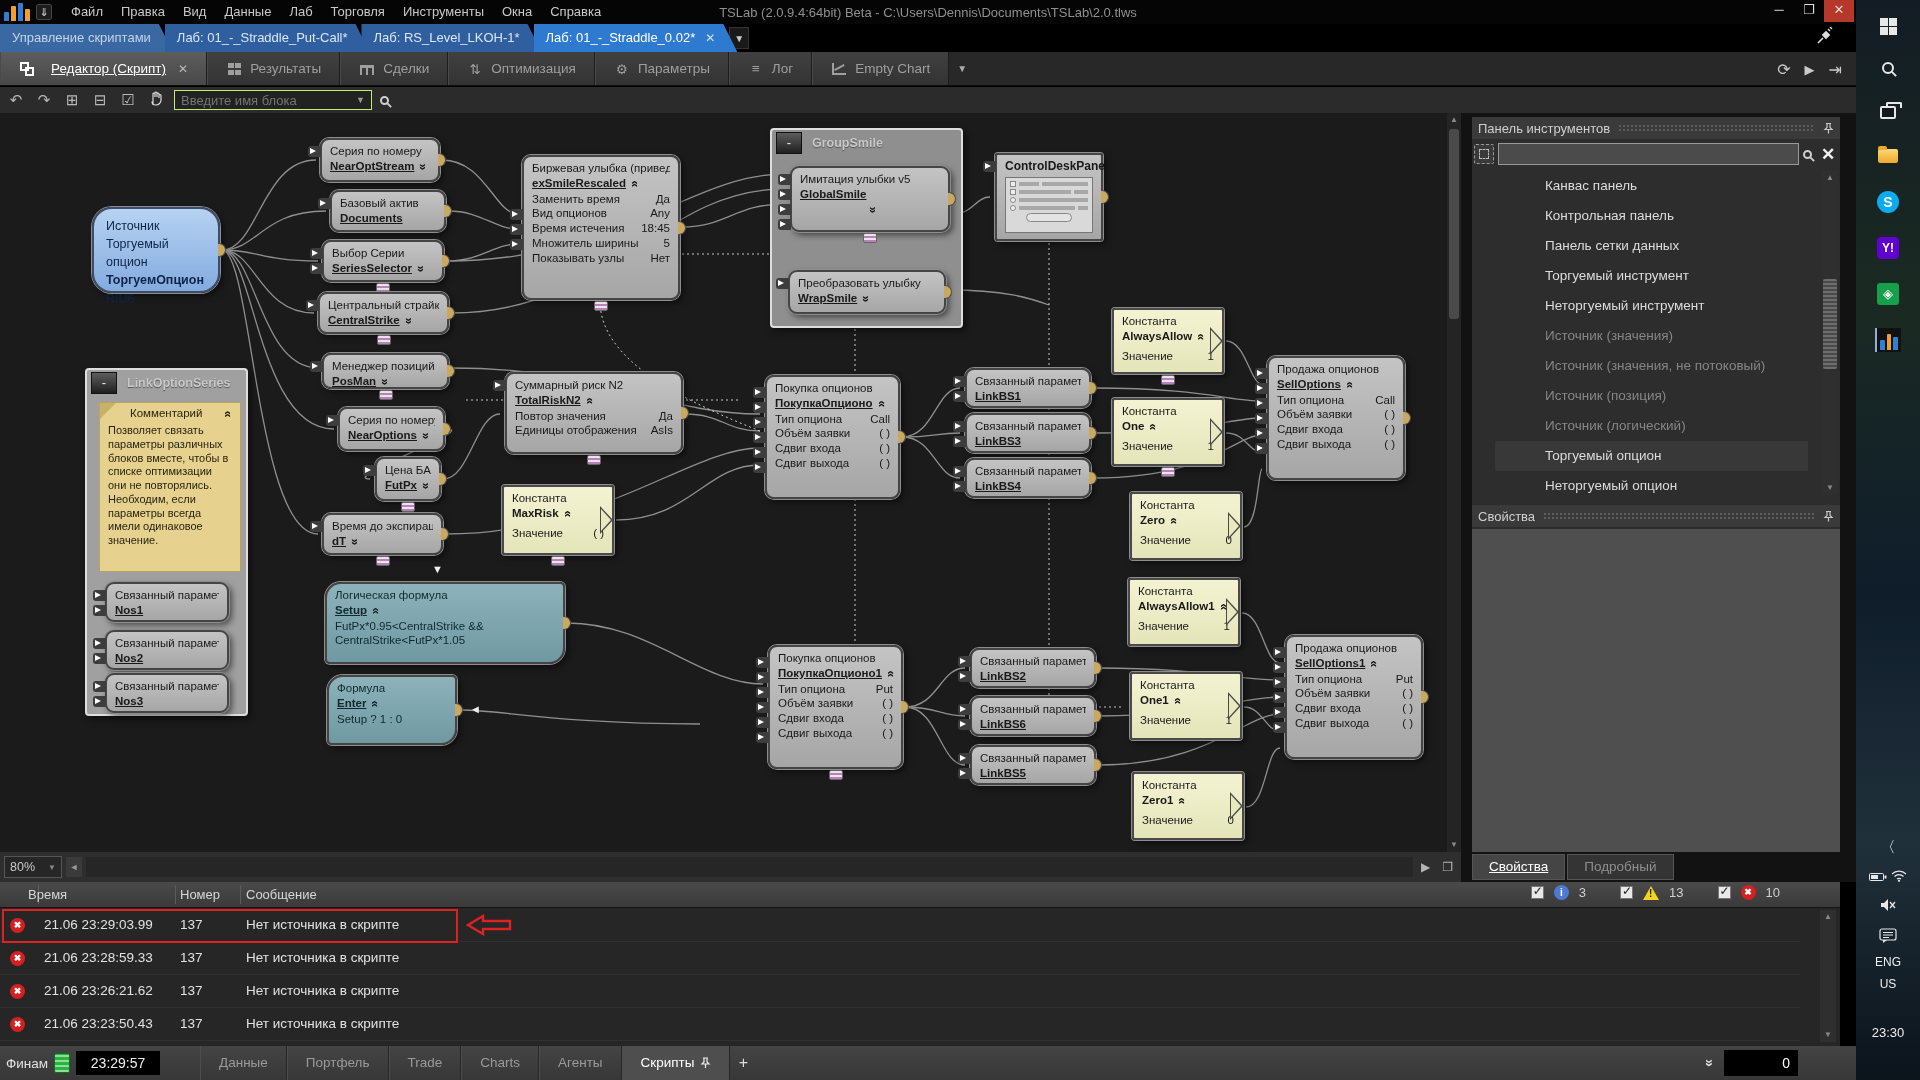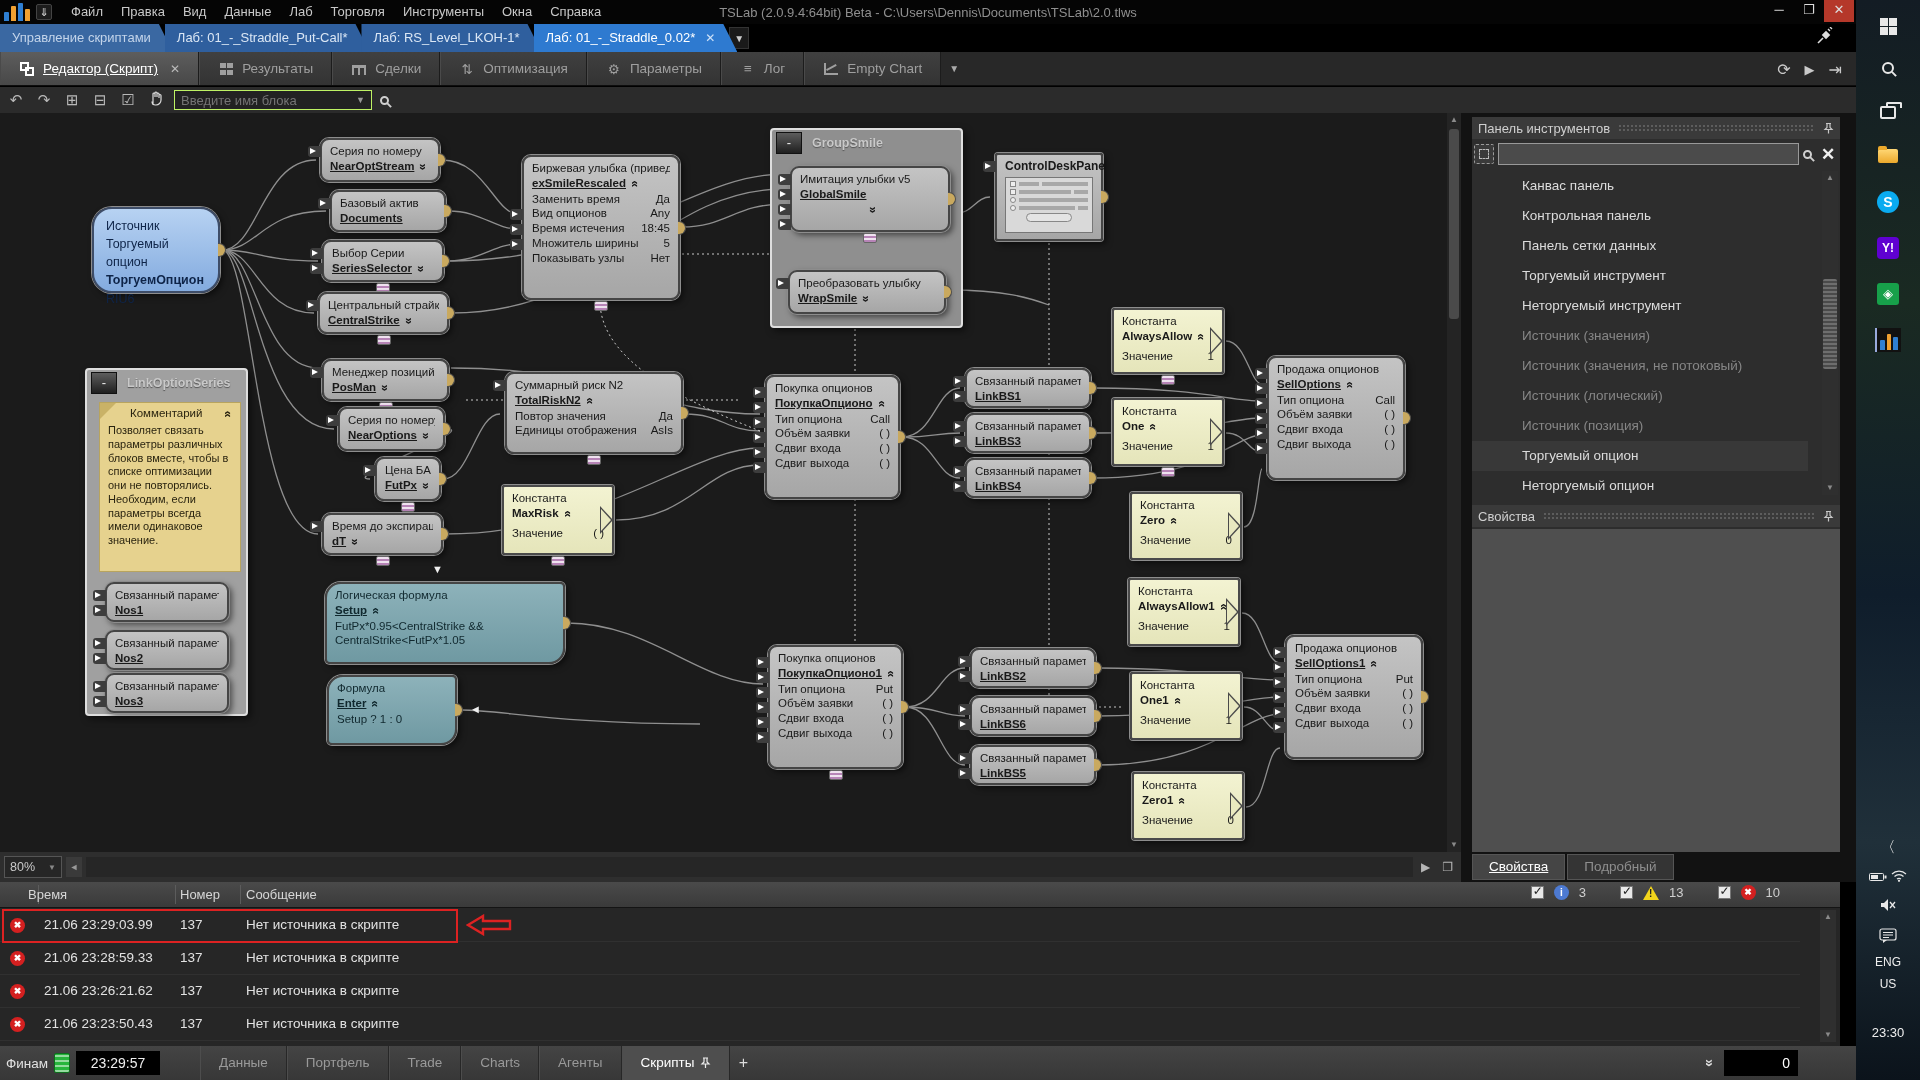--- a/index.html
+++ b/index.html
@@ -28,21 +28,21 @@
   .dtab .x { margin-left:10px; color:#cfe2f8; font-size:12px; }
   .dtab-drop { width:20px; height:22px; margin-top:3px; background:#1a1a1a; color:#ccc; text-align:center;
     line-height:22px; font-size:10px; border:1px solid #333; }
   .disconnect { position:absolute; right:22px; top:3px; }
 
   #viewtabs { position:absolute; left:0; top:52px; width:1856px; height:34px; background:#282828;
     border-bottom:1px solid #0d0d0d; display:flex; align-items:stretch; }
   .vtab { display:flex; align-items:center; gap:8px; padding:0 18px; font-size:13.5px; color:#9f9f9f;
     background:linear-gradient(#404040,#333); border-right:1px solid #1c1c1c; border-left:1px solid #4a4a4a; }
   .vtab.active { background:linear-gradient(#5d5d5d,#484848); color:#fff; }
-  .vtab.active .lbl { text-decoration:underline; }
+  .vtab.active .lbl { text-decoration:underline;margin-left:8px; }
   .vtab .x { color:#bbb; font-size:12px; margin-left:4px; }
   .vtab-drop { width:26px; display:flex; align-items:center; justify-content:center; color:#aaa; font-size:10px; }
   .vt-right { position:absolute; right:14px; top:0; height:34px; display:flex; align-items:center; gap:14px;
     color:#c9c9c9; font-size:16px; }
 
   
   .ic { color:inherit; display:inline-flex; align-items:center; justify-content:center; width:16px; height:15px; }
   .i-flow { position:relative; width:14px; height:14px; }
   .i-flow::before { content:''; position:absolute; left:0; top:0; width:5px; height:5px; border:2px solid currentColor; }
   .i-flow::after { content:''; position:absolute; right:0; bottom:0; width:5px; height:5px; border:2px solid currentColor; }
@@ -146,21 +146,21 @@
     font-size:13px; display:flex; align-items:center; padding:0 6px; }
   .panel-h .fill { flex:1; margin:0 8px; height:8px;
     background-image:radial-gradient(#5d5d5d 1px, transparent 1.3px); background-size:4px 4px; }
   .search-row { position:absolute; left:0; top:24px; width:368px; height:26px; display:flex; align-items:center; gap:4px; }
   .sel-ic { width:20px; height:20px; border:1px dashed #9a9a9a; border-radius:2px; margin-left:2px;
     background:#3a3a3a; position:relative; }
   .sel-ic::after { content:''; position:absolute; inset:4px; border:1px dashed #bbb; }
   .tb-input { flex:1; height:22px; background:#4b4b4b; border:1px solid #999; outline:none; color:#eee;
     font-family:"Liberation Sans",sans-serif; }
   .tb-x { width:24px; color:#f0f0f0; font-size:17px; font-weight:bold; text-align:center; }
-  #tb-list { position:absolute; left:0; top:54px; width:336px; height:324px; overflow:hidden; }
+  #tb-list { position:absolute; left:0; top:54px; width:336px; height:324px; overflow:hidden;padding-left:23px; }
   .tb-item { height:30px; line-height:30px; padding-left:50px; color:#dcdcdc; font-size:13.5px; white-space:nowrap; }
   .tb-item.disabled { color:#868686; }
   .tb-item.selected { background:#383838; }
   .tb-scroll { position:absolute; right:2px; top:54px; width:16px; height:324px; background:#2f2f2f; }
   .tb-scroll .thumb { position:absolute; left:1px; top:108px; width:14px; height:90px; border-radius:2px;
     background:repeating-linear-gradient(0deg,#6e6e6e 0 2px,#4a4a4a 2px 4px); }
   .tb-scroll .sarr { width:16px; }
   #props-area { position:absolute; left:0; top:412px; width:368px; height:323px; background:#4f4f4f; }
   #dock-tabs { position:absolute; left:1472px; top:741px; height:26px; display:flex; gap:2px; }
   .ptab { padding:0 16px; line-height:24px; font-size:13.5px; background:#343434; color:#8e8e8e; border:1px solid #555; }
@@ -478,21 +478,21 @@
     </div>
     <div class="node" style="left:318px;top:179px;width:131px;height:42px">
       <div class="ports">
           <i></i>
         </div>
       <div class="t1">Центральный страйк</div>
       <div class="t2"><span>CentralStrike</span><span class="ch dn">«</span></div>
       <div class="out"></div>
         <div class="bport"></div>
     </div>
-    <div class="node" style="left:322px;top:246px;width:127px;height:42px">
+    <div class="node" style="left:322px;top:240px;width:127px;height:36px">
       <div class="ports">
           <i></i>
         </div>
       <div class="t1">Менеджер позиций</div>
       <div class="t2"><span>PosMan</span><span class="ch dn">«</span></div>
       <div class="out"></div>
         <div class="bport"></div>
     </div>
     <div class="node" style="left:338px;top:294px;width:107px;height:44px">
       <div class="ports">
@@ -917,22 +917,22 @@
     </div>
     <div id="tb-list">
 
     <div class="tb-item">Канвас панель</div>
         <div class="tb-item">Контрольная панель</div>
         <div class="tb-item">Панель сетки данных</div>
         <div class="tb-item">Торгуемый инструмент</div>
         <div class="tb-item">Неторгуемый инструмент</div>
         <div class="tb-item disabled">Источник (значения)</div>
         <div class="tb-item disabled">Источник (значения, не потоковый)</div>
+        <div class="tb-item disabled">Источник (позиция)</div>
         <div class="tb-item disabled">Источник (логический)</div>
-        <div class="tb-item disabled">Источник (позиция)</div>
         <div class="tb-item selected">Торгуемый опцион</div>
         <div class="tb-item">Неторгуемый опцион</div>
       </div>
     <div class="tb-scroll">
       <div class="sarr" style="top:0">▲</div>
       <div class="thumb"></div>
       <div class="sarr" style="bottom:0;top:auto">▼</div>
     </div>
     <div class="panel-h" style="top:388px">
       <span>Свойства</span>

